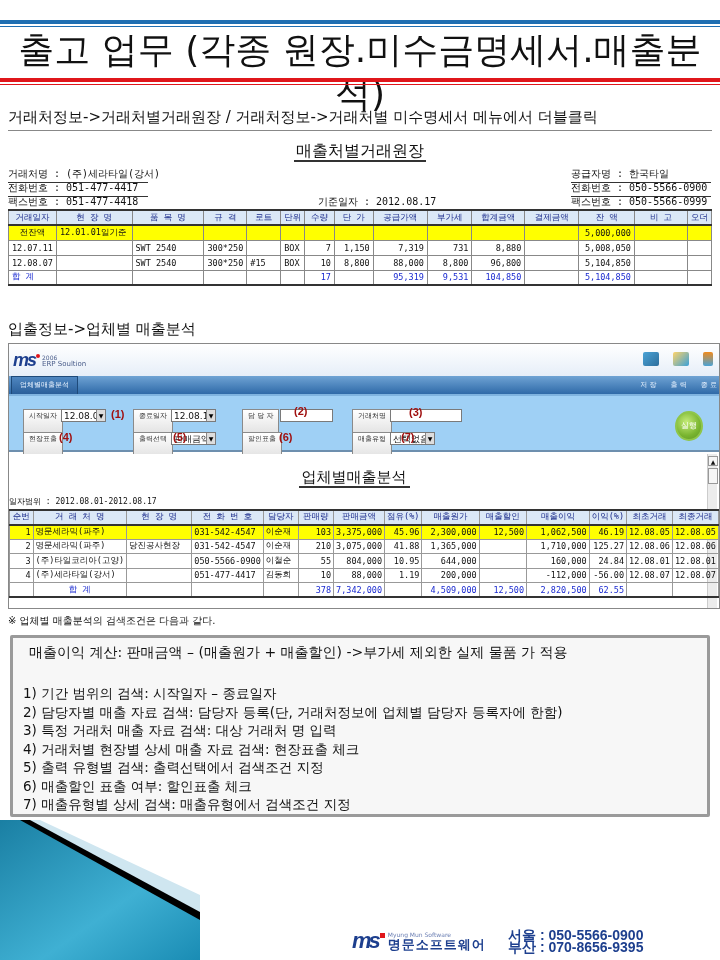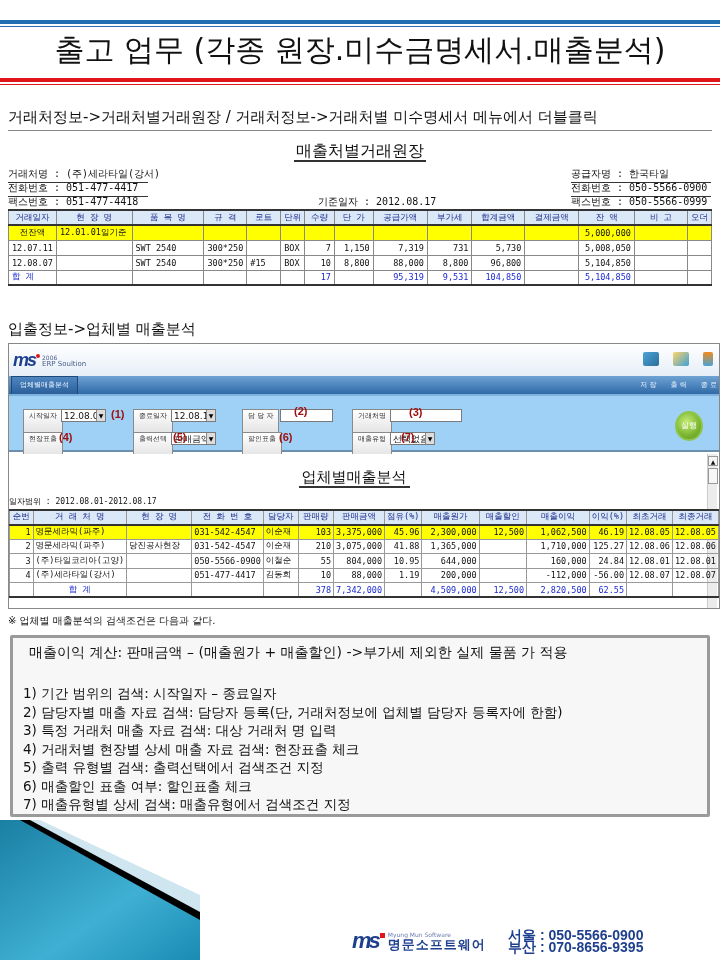--- a/index.html
+++ b/index.html
@@ -2,21 +2,21 @@
 <html><head>
 <meta charset="utf-8">
 <style>
   * { box-sizing: border-box; margin: 0; padding: 0; }
   html, body { width: 720px; height: 960px; background: #ffffff; overflow: hidden; }
   body { position: relative; font-family: "DejaVu Sans", "Liberation Sans", sans-serif; color: #111; }
 
   
   .title-line-top { position: absolute; left: 0; top: 20px; width: 720px; height: 4px; background: #1f6fb2; }
   .title-line-top2 { position: absolute; left: 0; top: 26px; width: 720px; height: 1px; background: #1f6fb2; }
-  .page-title { position: absolute; left: 0; top: 28px; width: 720px; text-align: center; font-size: 30px; line-height: 44px; color: #111; letter-spacing: 0px; }
+  .page-title { position: absolute; left: 0; top: 28px; width: 720px; text-align: center; font-size: 36px; line-height: 44px; color: #111; letter-spacing: 0px; }
   .title-line-bot { position: absolute; left: 0; top: 78px; width: 720px; height: 4px; background: #e0161b; }
   .title-line-bot2 { position: absolute; left: 0; top: 84px; width: 720px; height: 1px; background: #e0161b; }
 
   .caption { position: absolute; left: 8px; font-size: 15px; color: #111; white-space: nowrap; }
 
   
   .ledger { position: absolute; left: 8px; top: 130px; width: 704px; height: 160px; background: #fff; border-top: 1px solid #888; font-family: "DejaVu Sans Mono", "Liberation Mono", monospace; }
   .ledger-title { position: absolute; left: 0; width: 100%; top: 10px; text-align: center; font-size: 16px; }
   .ledger-title span { border-bottom: 2px solid #333; padding: 0 2px; }
   .info { position: absolute; font-size: 10px; white-space: nowrap; border-bottom: 1px solid #333; padding-bottom: 1px; }
@@ -162,21 +162,21 @@
       <td>12.07.11</td>
       <td></td>
       <td>SWT 2540</td>
       <td>300*250</td>
       <td></td>
       <td>BOX</td>
       <td class="num">7</td>
       <td class="num">1,150</td>
       <td class="num">7,319</td>
       <td class="num">731</td>
-      <td class="num">5,730</td>
+      <td class="num">8,880</td>
       <td class="num"></td>
       <td class="num">5,008,050</td>
       <td></td>
       <td></td>
     </tr>
     <tr>
       <td>12.08.07</td>
       <td></td>
       <td>SWT 2540</td>
       <td>300*250</td>

